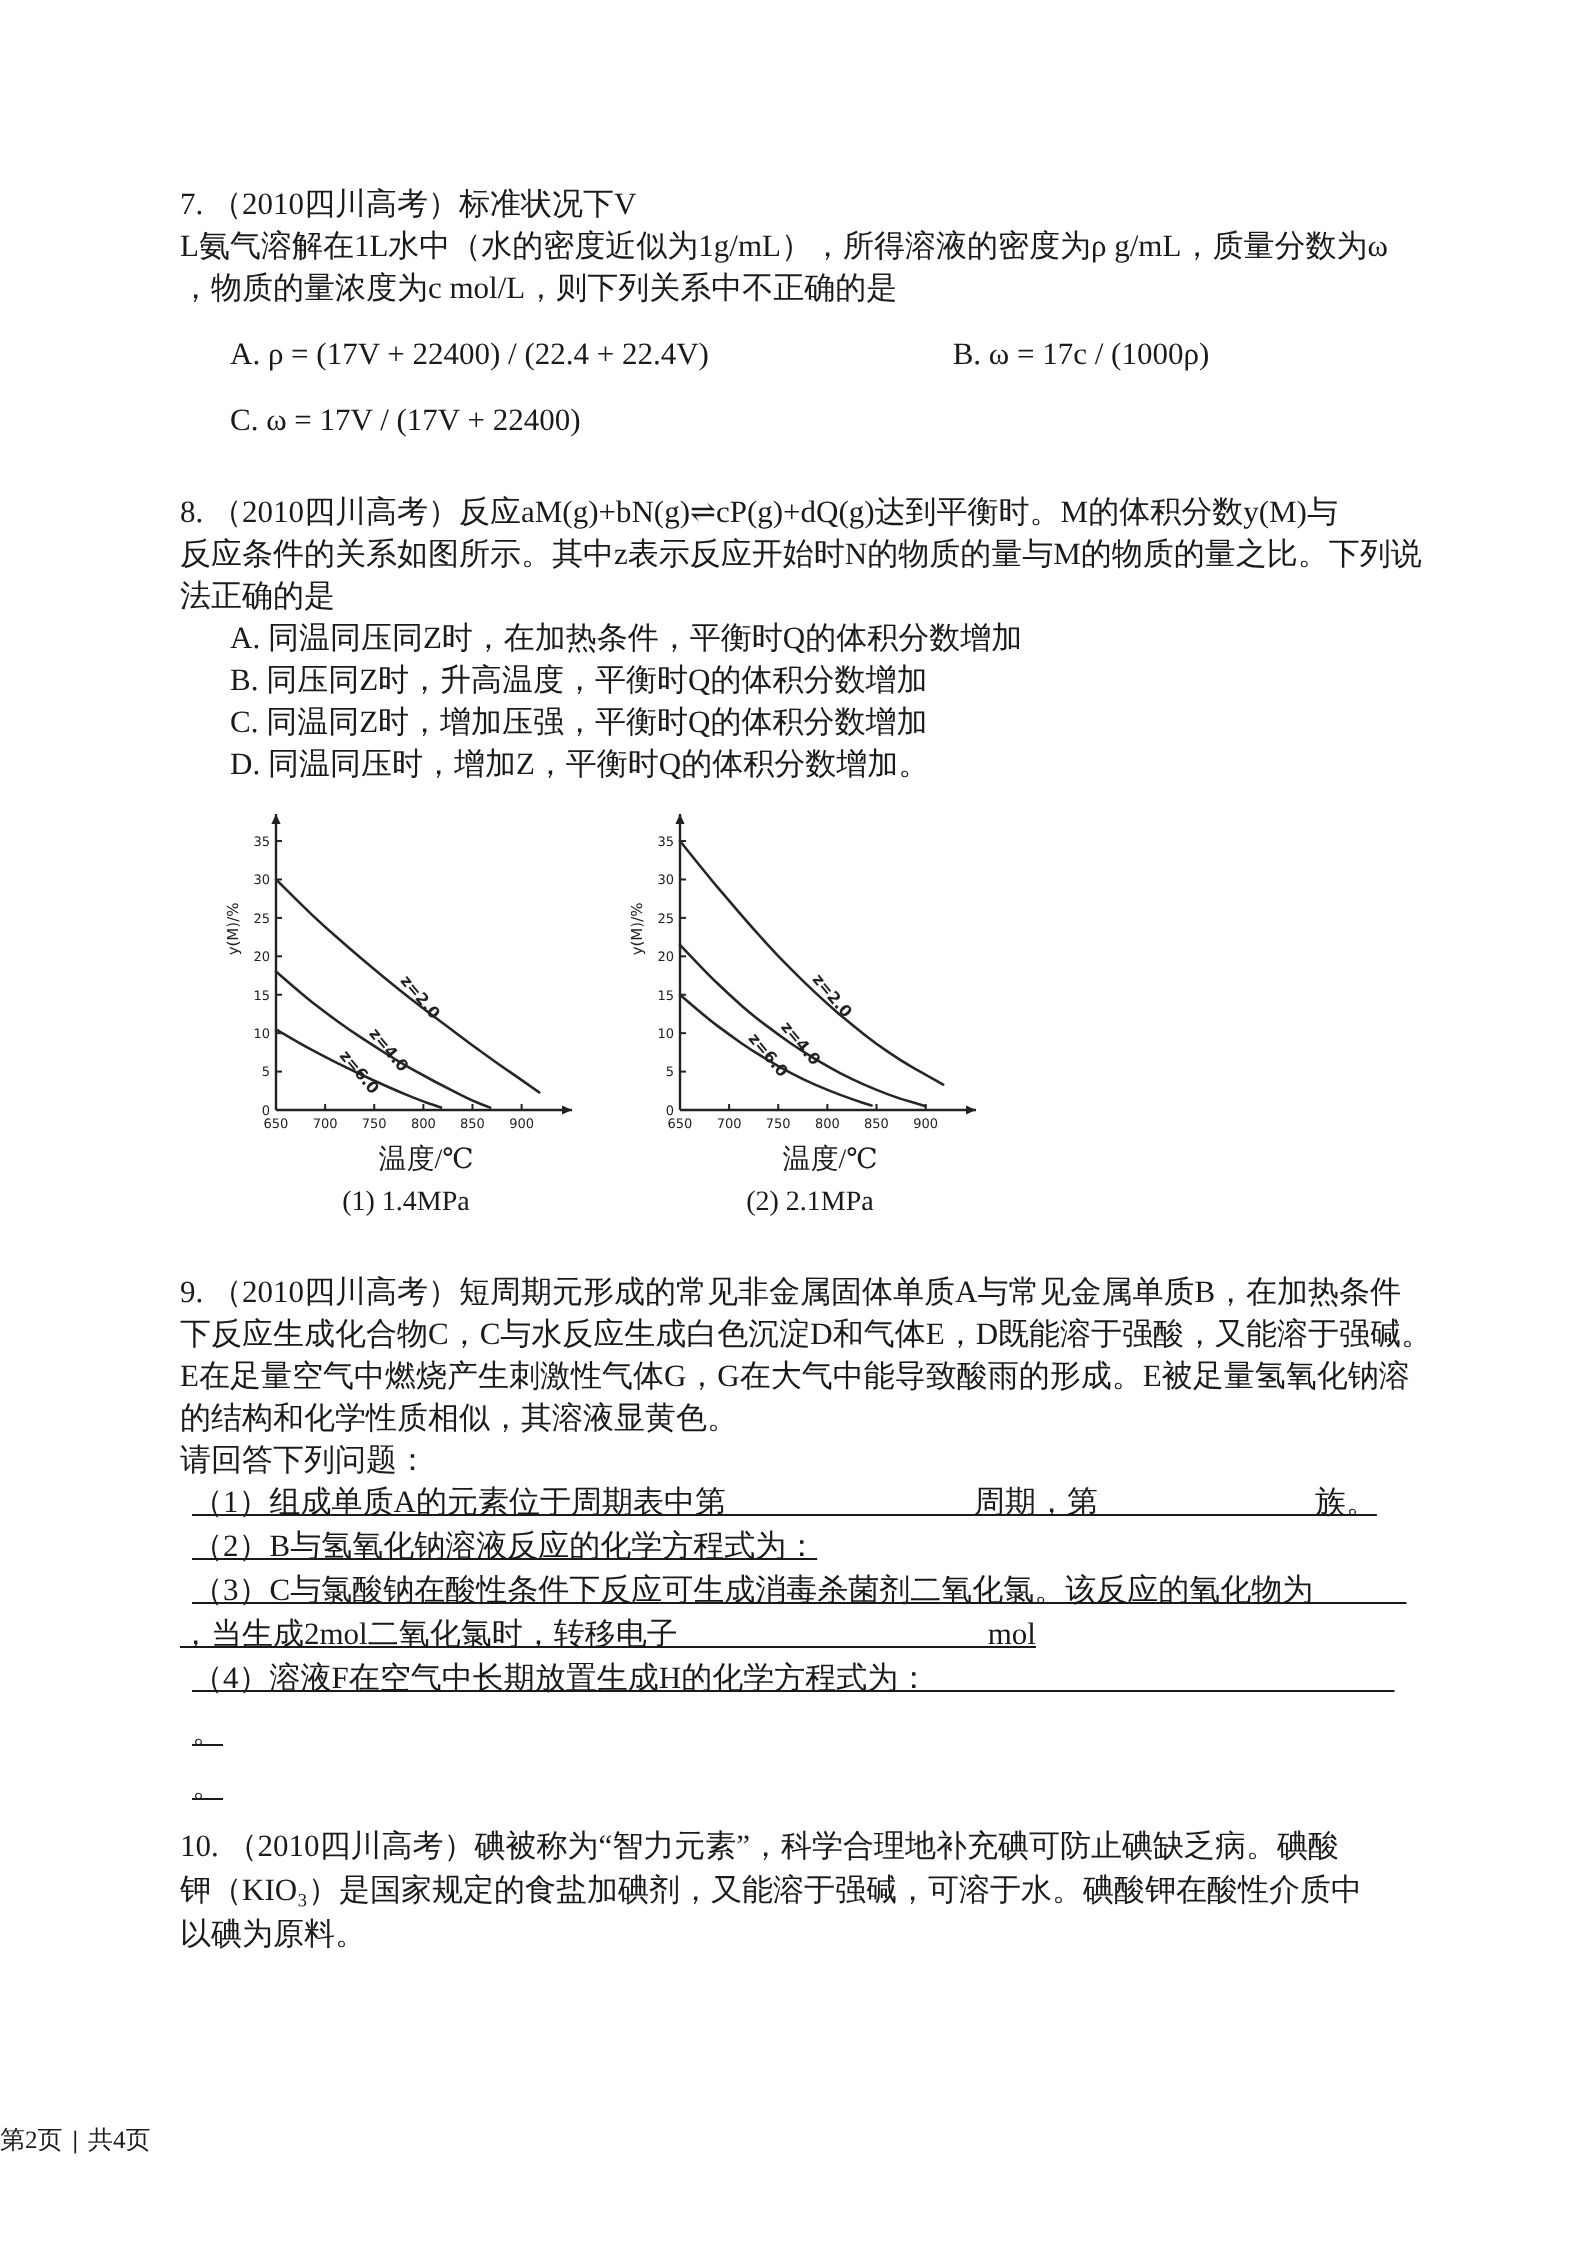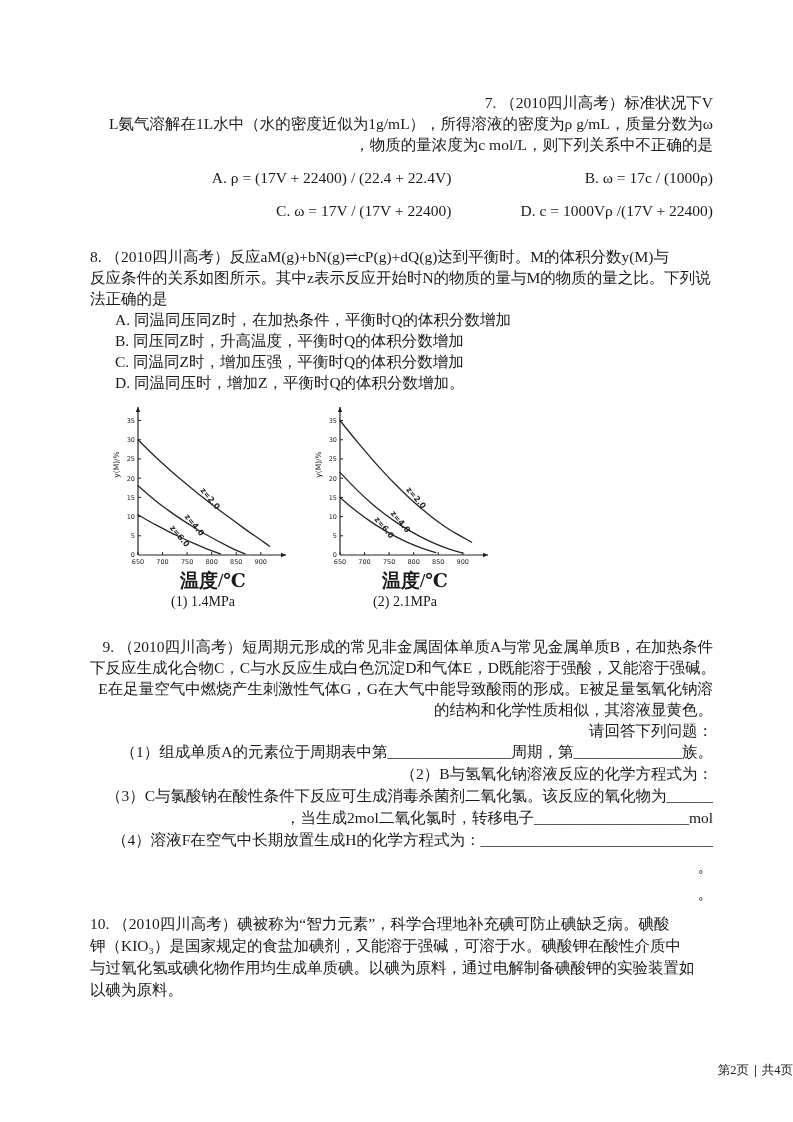--- a/index.html
+++ b/index.html
@@ -6,55 +6,54 @@
   body{
     width:793px;height:1122px;background:#ffffff;position:relative;
     font-family:"Liberation Serif","DejaVu Serif",serif;
     color:#1a1a1a;overflow:hidden;
   }
   .page{
     box-sizing:border-box;width:793px;height:1122px;
     padding:92px 80px 0 90px;position:relative;
   }
   .qline{font-size:15.5px;line-height:21px;white-space:nowrap;}
-  .question{margin-bottom:25px;text-align:right;}
+  .question{margin-bottom:25px;}
   .opt-indent{padding-left:25px;}
   .opt-grid{display:grid;grid-template-columns:58% 42%;}
   .opt-grid .qline{padding-left:25px;margin-top:12px;}
-  .subline{font-size:15.5px;line-height:22px;white-space:nowrap;}
+  .subline{font-size:15.5px;line-height:22px;white-space:nowrap;text-decoration:underline;}
   .ind{padding-left:6px;}
   .gap-top{margin-top:5px;}
   
   .charts{display:flex;gap:20px;margin:10px 0 25px 22px;}
   .chart-panel{width:182px;display:flex;flex-direction:column;align-items:center;}
   .chart-panel svg{display:block;width:182px;height:168px;}
-  .chart-xlabel{font-size:19px;font-weight:bold;line-height:17px;margin-top:1px;margin-left:20px;}
+  .chart-xlabel{font-size:14px;font-weight:normal;line-height:17px;margin-top:1px;margin-left:20px;}
   .chart-caption{font-size:14px;line-height:18px;margin-top:4px;}
   svg text{font-family:"DejaVu Sans","Liberation Sans",sans-serif;fill:#222;}
   
   .footer{
-    position:absolute;left:0;right:0;bottom:43px;text-align:right;
+    position:absolute;left:0;right:0;bottom:43px;text-align:left;
     font-size:12.5px;color:#1a1a1a;
   }
   .footer .sep{font-weight:bold;padding:0 5px;}
 </style>
 </head>
 <body>
 
 <div class="page">
 
   <div class="question">
     <div class="qline">7. （2010四川高考）标准状况下V</div>
     <div class="qline">L氨气溶解在1L水中（水的密度近似为1g/mL），所得溶液的密度为ρ g/mL，质量分数为ω</div>
     <div class="qline">，物质的量浓度为c mol/L，则下列关系中不正确的是</div>
     <div class="opt-grid">
       <div class="qline">A. ρ = (17V + 22400) / (22.4 + 22.4V)</div>
       <div class="qline">B. ω = 17c / (1000ρ)</div>
       <div class="qline">C. ω = 17V / (17V + 22400)</div>
-      <div class="qline">D. c = 1000Vρ /(17V + 22400)</div>
     </div>
   </div>
 
   <div>
     <div class="qline">8. （2010四川高考）反应aM(g)+bN(g)⇌cP(g)+dQ(g)达到平衡时。M的体积分数y(M)与</div>
     <div class="qline">反应条件的关系如图所示。其中z表示反应开始时N的物质的量与M的物质的量之比。下列说</div>
     <div class="qline">法正确的是</div>
     <div class="qline opt-indent">A. 同温同压同Z时，在加热条件，平衡时Q的体积分数增加</div>
     <div class="qline opt-indent">B. 同压同Z时，升高温度，平衡时Q的体积分数增加</div>
     <div class="qline opt-indent">C. 同温同Z时，增加压强，平衡时Q的体积分数增加</div>
@@ -163,21 +162,20 @@
     <div class="subline ind">（3）C与氯酸钠在酸性条件下反应可生成消毒杀菌剂二氧化氯。该反应的氧化物为______</div>
     <div class="subline">，当生成2mol二氧化氯时，转移电子____________________mol</div>
     <div class="subline ind">（4）溶液F在空气中长期放置生成H的化学方程式为：______________________________</div>
     <div class="subline ind gap-top">。</div>
     <div class="subline ind gap-top">。</div>
   </div>
 
   <div>
     <div class="qline" style="line-height:22px">10. （2010四川高考）碘被称为“智力元素”，科学合理地补充碘可防止碘缺乏病。碘酸</div>
     <div class="qline" style="line-height:22px">钾（KIO₃）是国家规定的食盐加碘剂，又能溶于强碱，可溶于水。碘酸钾在酸性介质中</div>
-    <div class="qline" style="line-height:22px">与过氧化氢或碘化物作用均生成单质碘。以碘为原料，通过电解制备碘酸钾的实验装置如</div>
     <div class="qline" style="line-height:22px">以碘为原料。</div>
   </div>
 
   <div class="footer">
     <span>第2页</span><span class="sep">|</span><span>共4页</span>
   </div>
 
 </div>
 
 </body></html>

